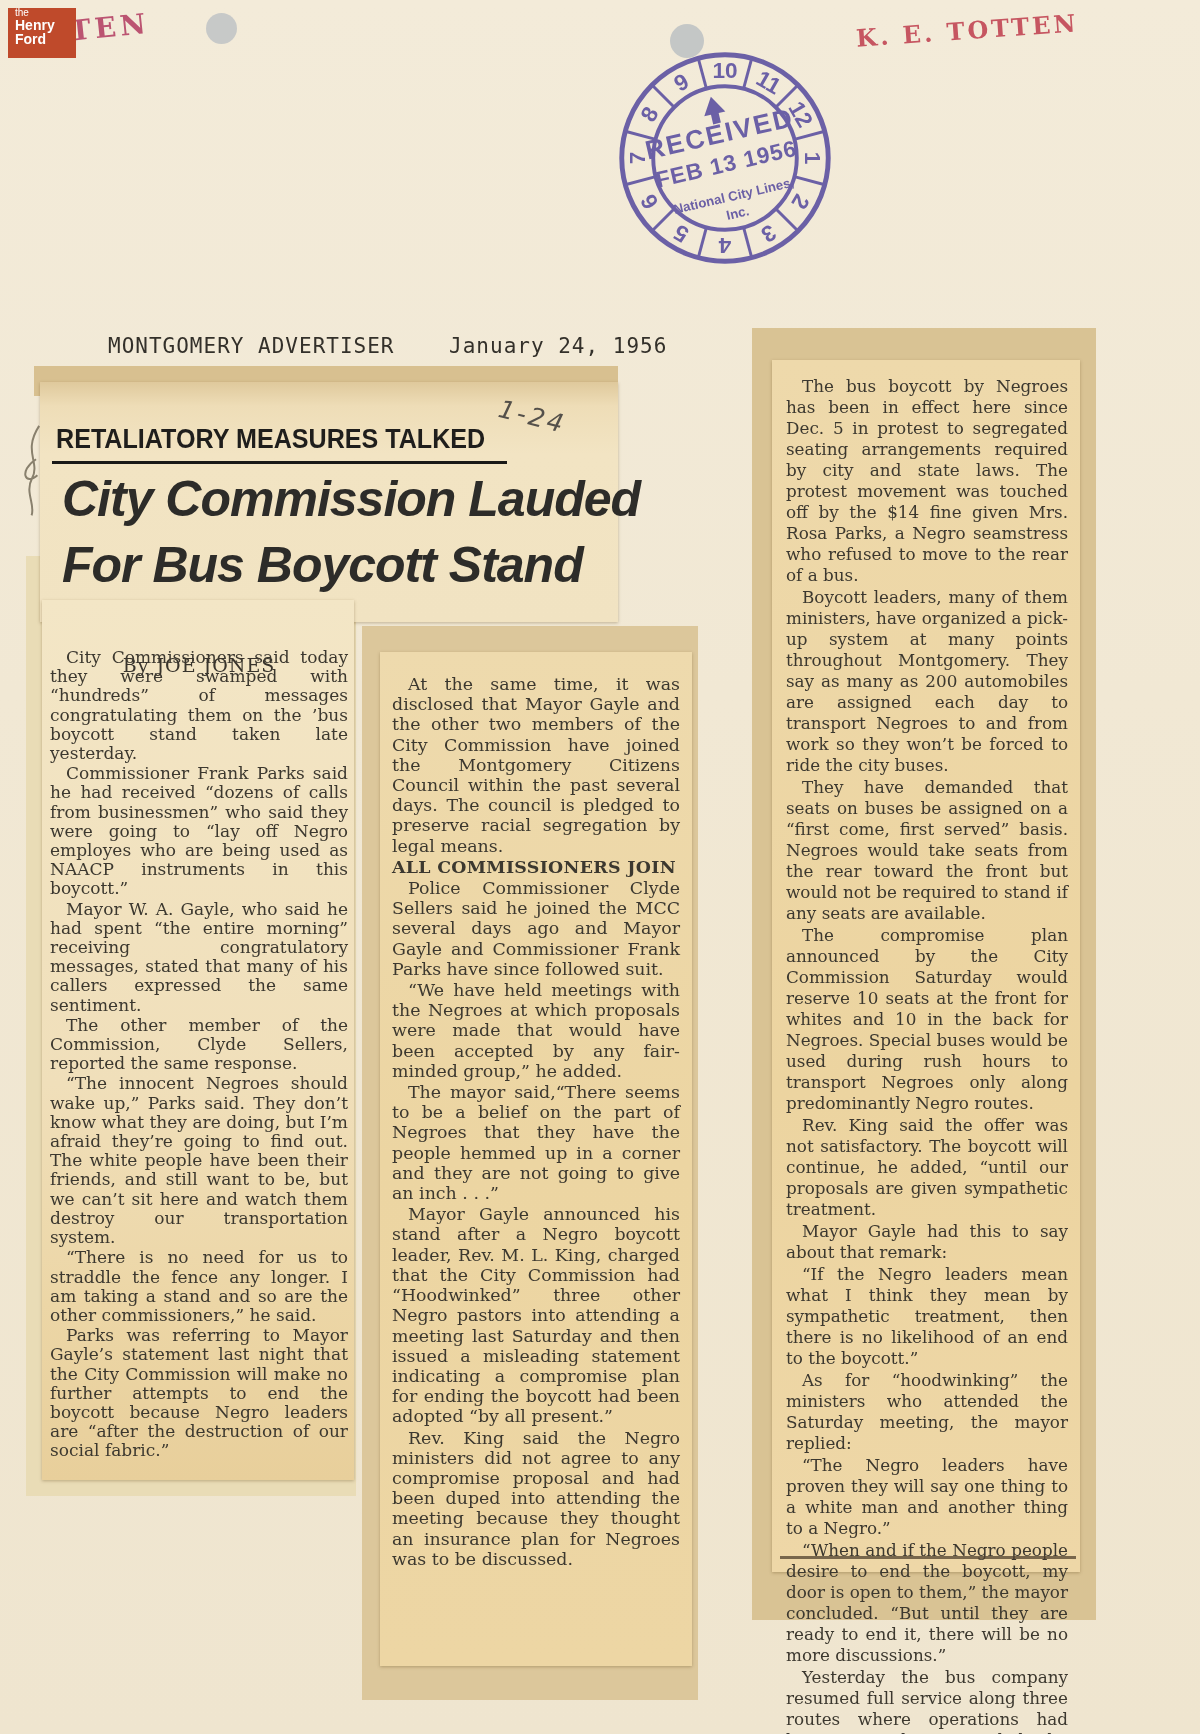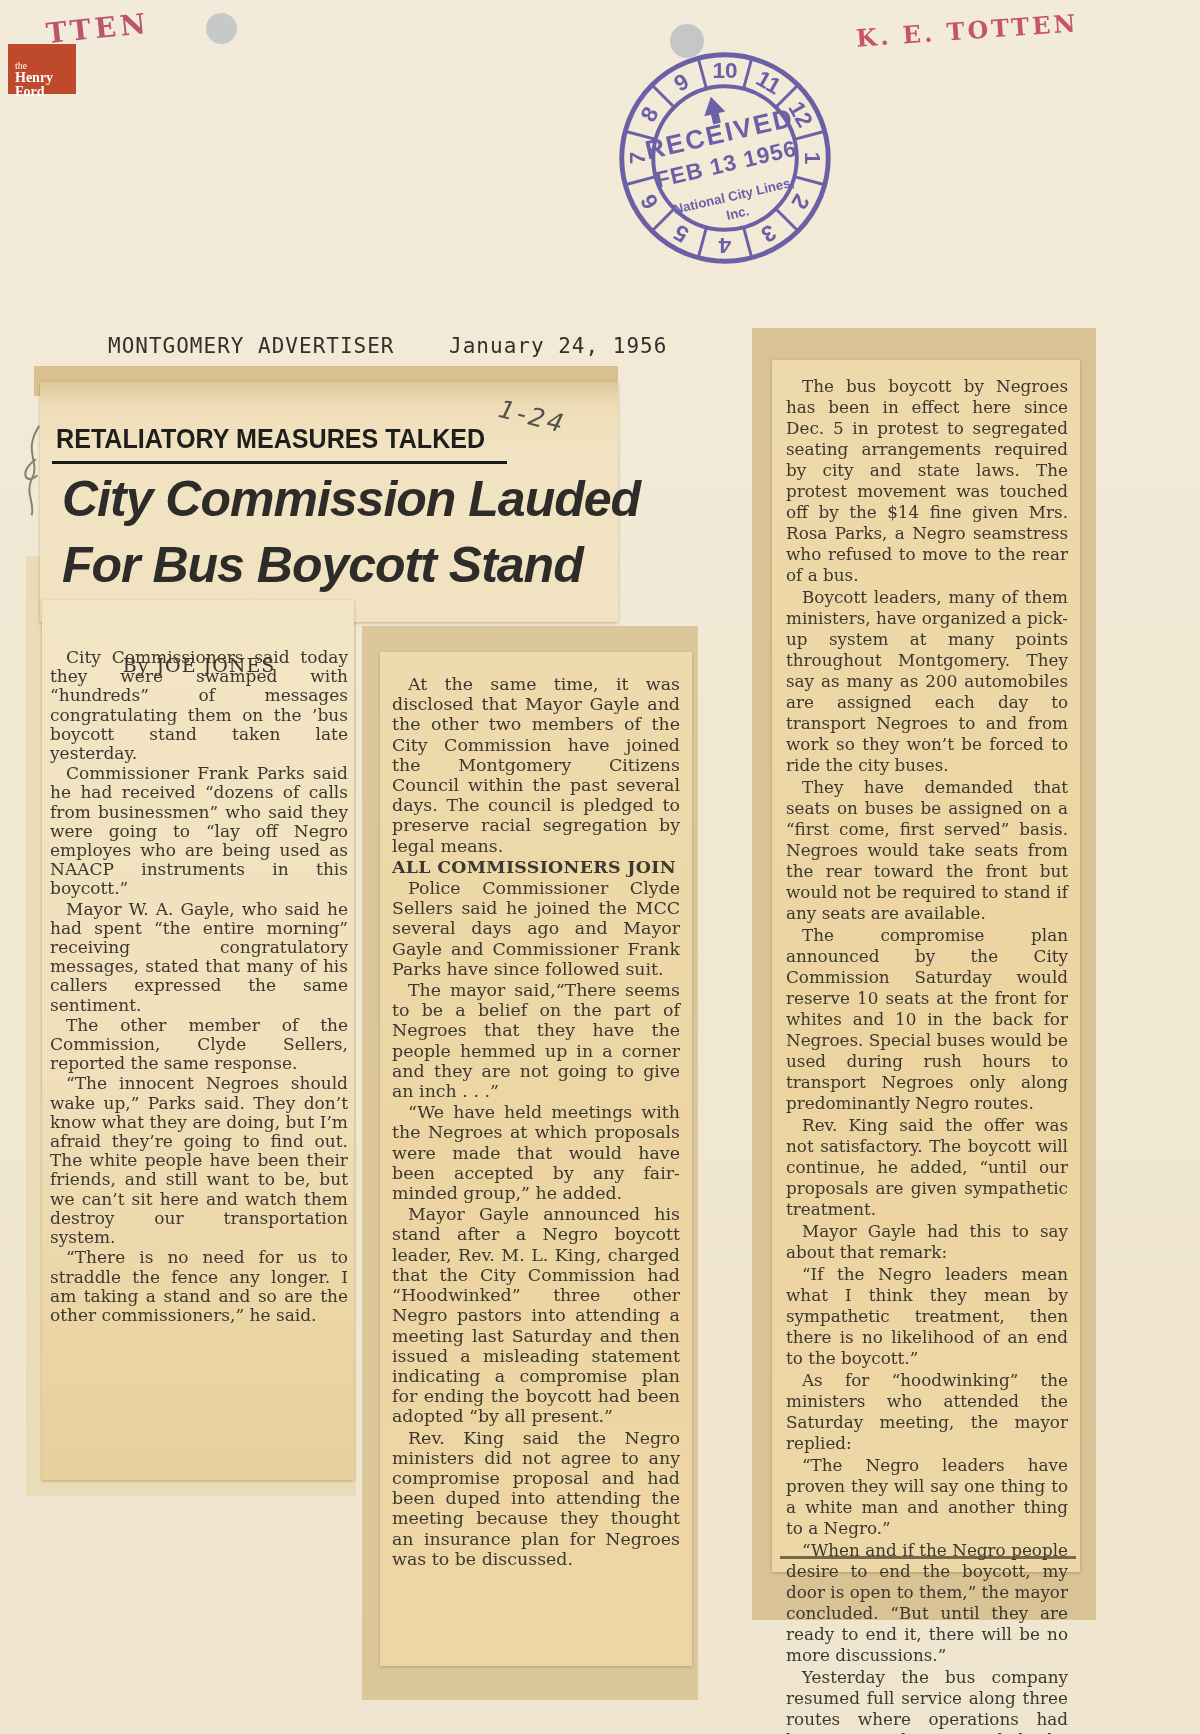--- a/index.html
+++ b/index.html
@@ -3,21 +3,21 @@
 <meta charset="utf-8">
 <style>
   html,body{margin:0;padding:0;}
   .page{position:relative;width:1200px;height:1734px;overflow:hidden;
         background:linear-gradient(180deg,#f3ebd9 0%,#f1e8d4 40%,#efe5cf 100%);
         font-family:"DejaVu Serif",serif;}
   .abs{position:absolute;}
 
   
   .logo{left:8px;top:8px;width:68px;height:50px;background:#bf4a2b;color:#fff;
-        padding:17px 7px;box-sizing:border-box;z-index:6;font-family:Liberation Serif, serif;margin-top:36px;}
+        padding:0 7px;box-sizing:border-box;z-index:6;font-family:Liberation Sans, sans-serif;}
   .logo .l1{font-size:10px;line-height:10px;}
   .logo .l2,.logo .l3{font-size:14px;font-weight:bold;line-height:14px;}
   .totten-partial{left:46px;top:12px;font-family:"DejaVu Serif",serif;font-weight:bold;
         font-size:28px;color:#b23a60;transform:rotate(-6deg);letter-spacing:4px;z-index:5;opacity:.85;}
   .totten{left:856px;top:16px;font-family:"DejaVu Serif",serif;font-weight:bold;font-size:24px;
         color:#c34a57;letter-spacing:3px;transform:rotate(-4deg);opacity:.92;}
   .hole{border-radius:50%;z-index:7;}
   .hole1{left:206px;top:13px;width:31px;height:31px;background:#c7c9c8;}
   .hole2{left:670px;top:24px;width:34px;height:34px;background:#c4c7c6;}
   .stamp{left:607px;top:40px;z-index:4;}
@@ -146,27 +146,28 @@
 
   <div class="abs byline">By JOE JONES</div>
 
   <div class="col col1">
       <p>City Commissioners said today they were swamped with “hundreds” of messages congratulating them on the ’bus boycott stand taken late yesterday.</p>
       <p>Commissioner Frank Parks said he had received “dozens of calls from businessmen” who said they were going to “lay off Negro employes who are being used as NAACP instruments in this boycott.”</p>
       <p>Mayor W. A. Gayle, who said he had spent “the entire morning” receiving congratulatory messages, stated that many of his callers expressed the same sentiment.</p>
       <p>The other member of the Commission, Clyde Sellers, reported the same response.</p>
       <p>“The innocent Negroes should wake up,” Parks said. They don’t know what they are doing, but I’m afraid they’re going to find out. The white people have been their friends, and still want to be, but we can’t sit here and watch them destroy our transportation system.</p>
       <p>“There is no need for us to straddle the fence any longer. I am taking a stand and so are the other commissioners,” he said.</p>
+      <p>Parks was referring to Mayor Gayle’s statement last night that the City Commission will make no further attempts to end the boycott because Negro leaders are “after the destruction of our social fabric.”</p>
     </div>
   <div class="col col2">
       <p>At the same time, it was disclosed that Mayor Gayle and the other two members of the City Commission have joined the Montgomery Citizens Council within the past several days. The council is pledged to preserve racial segregation by legal means.</p>
       <p class="subhead">ALL COMMISSIONERS JOIN</p>
       <p>Police Commissioner Clyde Sellers said he joined the MCC several days ago and Mayor Gayle and Commissioner Frank Parks have since followed suit.</p>
+      <p>“We have held meetings with the Negroes at which proposals were made that would have been accepted by any fair-minded group,” he added.</p>
       <p>The mayor said,“There seems to be a belief on the part of Negroes that they have the people hemmed up in a corner and they are not going to give an inch . . .”</p>
-      <p>“We have held meetings with the Negroes at which proposals were made that would have been accepted by any fair-minded group,” he added.</p>
       <p>Mayor Gayle announced his stand after a Negro boycott leader, Rev. M. L. King, charged that the City Commission had “Hoodwinked” three other Negro pastors into attending a meeting last Saturday and then issued a misleading statement indicating a compromise plan for ending the boycott had been adopted “by all present.”</p>
       <p>Rev. King said the Negro ministers did not agree to any compromise proposal and had been duped into attending the meeting because they thought an insurance plan for Negroes was to be discussed.</p>
     </div>
   <div class="col col3">
       <p>The bus boycott by Negroes has been in effect here since Dec. 5 in protest to segregated seating arrangements required by city and state laws. The protest movement was touched off by the $14 fine given Mrs. Rosa Parks, a Negro seamstress who refused to move to the rear of a bus.</p>
       <p>Boycott leaders, many of them ministers, have organized a pick-up system at many points throughout Montgomery. They say as many as 200 automobiles are assigned each day to transport Negroes to and from work so they won’t be forced to ride the city buses.</p>
       <p>They have demanded that seats on buses be assigned on a “first come, first served” basis. Negroes would take seats from the rear toward the front but would not be required to stand if any seats are available.</p>
       <p>The compromise plan announced by the City Commission Saturday would reserve 10 seats at the front for whites and 10 in the back for Negroes. Special buses would be used during rush hours to transport Negroes only along predominantly Negro routes.</p>
       <p>Rev. King said the offer was not satisfactory. The boycott will continue, he added, “until our proposals are given sympathetic treatment.</p>
       <p>Mayor Gayle had this to say about that remark:</p>

